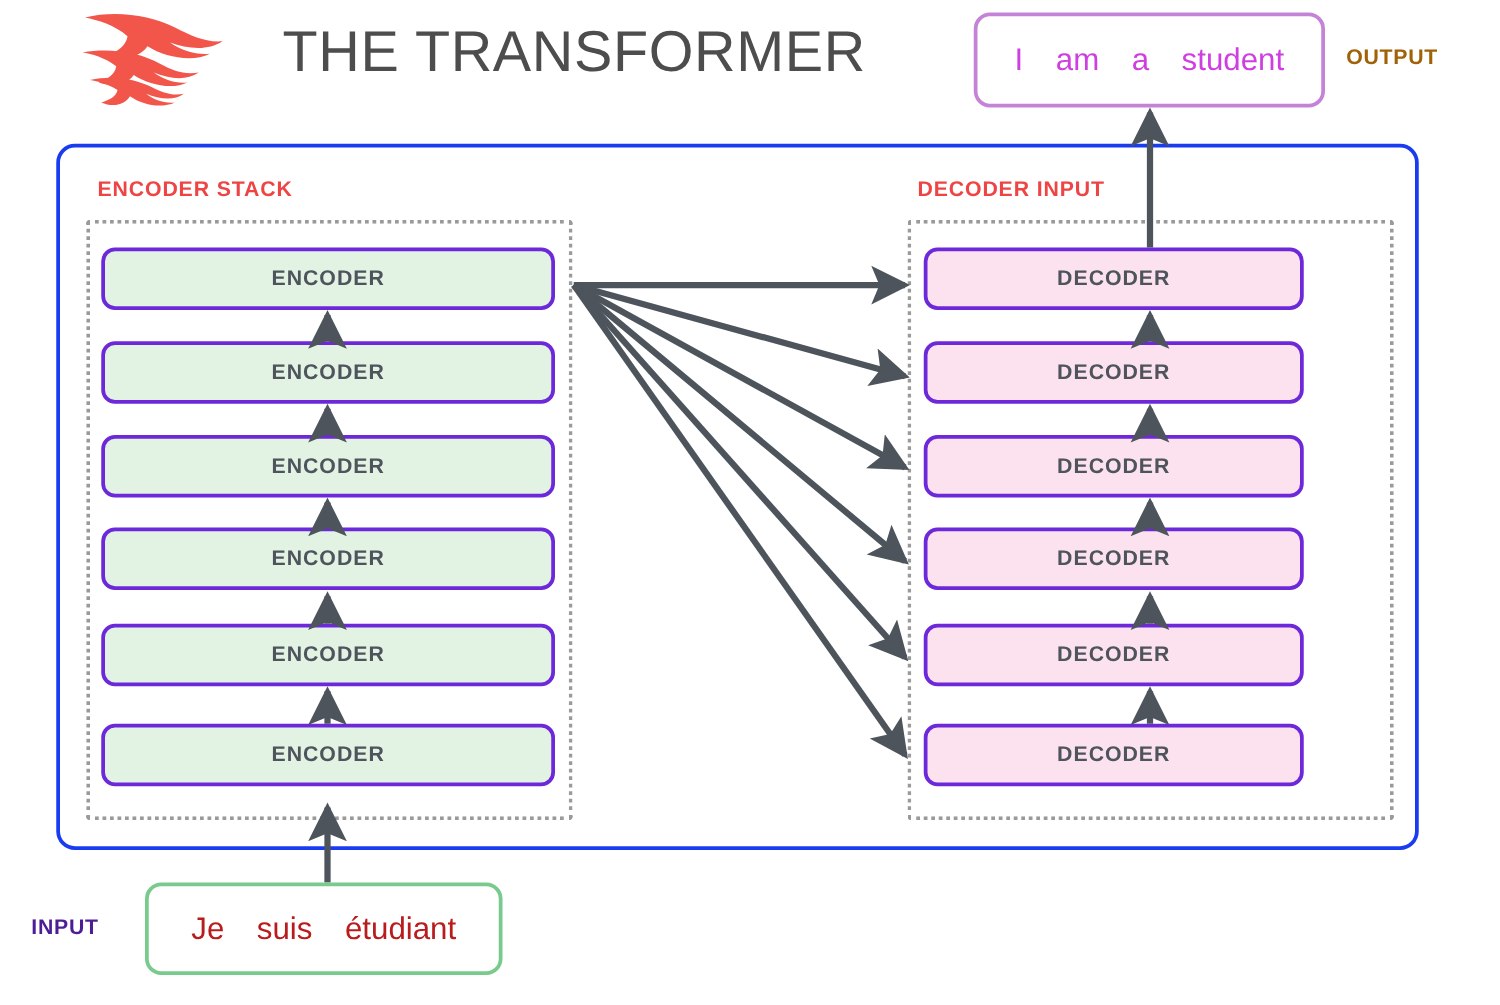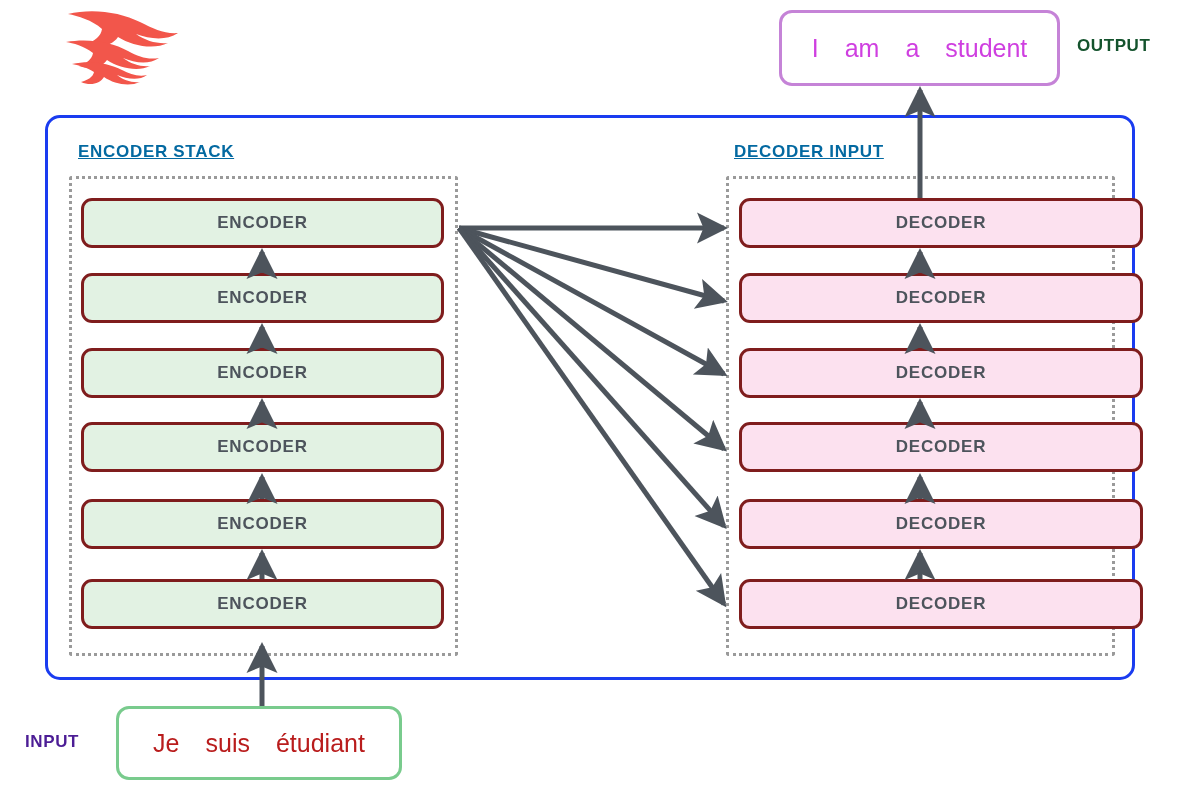--- a/index.html
+++ b/index.html
@@ -60,21 +60,21 @@
     font-weight: 400;
     white-space: nowrap;
   }
   #output-label {
     position: absolute;
     left: 1077px;
     top: 36px;
     font-size: 17px;
     font-weight: bold;
     letter-spacing: 0.6px;
-    color: #14532d;
+    color: #a16207;
     white-space: nowrap;
   }
 
   
   #model-frame {
     position: absolute;
     left: 45px;
     top: 115px;
     width: 1090px;
     height: 565px;
@@ -83,59 +83,58 @@
     border-radius: 15px;
     background: transparent;
   }
 
   
   .stack-label {
     position: absolute;
     font-size: 17px;
     font-weight: bold;
     letter-spacing: 0.7px;
-    color: #0369a1;
-    white-space: nowrap;
-    text-decoration: underline;
+    color: #ef4444;
+    white-space: nowrap;
   }
   #encoder-stack-label { left: 78px; top: 142px; }
   #decoder-stack-label { left: 734px; top: 142px; }
 
   .dotted-stack {
     position: absolute;
     box-sizing: border-box;
     border: 3px dotted #9a9a9a;
     border-radius: 3px;
     background: transparent;
   }
   #encoder-dotted { left: 69px; top: 176px; width: 389px; height: 480px; }
   #decoder-dotted { left: 726px; top: 176px; width: 389px; height: 480px; }
 
   .layer-box {
     position: absolute;
     box-sizing: border-box;
     height: 50px;
-    border: 3px solid #7f1d1d;
+    border: 3px solid #6d28d9;
     border-radius: 11px;
     display: flex;
     align-items: center;
     justify-content: center;
     font-size: 17px;
     font-weight: bold;
     letter-spacing: 0.8px;
     color: #4d545c;
   }
   .encoder-box {
     left: 81px;
     width: 363px;
     background: #e2f2e3;
   }
   .decoder-box {
     left: 739px;
-    width: 404px;
+    width: 304px;
     background: #fce1ef;
   }
 
   
   #input-label {
     position: absolute;
     left: 25px;
     top: 732px;
     font-size: 17px;
     font-weight: bold;
@@ -183,20 +182,21 @@
   <div id="logo">
     <svg viewBox="0 0 150 80" width="150" height="80" aria-hidden="true">
       <g fill="#f2564b">
         <path d="M6 6 C30 0 58 4 78 14 C92 21 102 26 116 25 C104 33 88 31 74 26 C84 33 95 36 106 35 C92 42 70 38 56 29 C50 38 36 41 24 36 C33 33 39 28 40 21 C30 12 16 8 6 6 Z"></path>
         <path d="M4 34 C26 30 50 34 66 43 C77 49 86 52 97 50 C87 57 73 55 61 50 C69 56 79 59 88 58 C76 64 57 60 45 52 C40 60 27 62 17 58 C25 55 30 51 31 45 C22 38 11 35 4 34 Z"></path>
         <path d="M10 56 C28 52 46 55 60 62 C68 66 76 69 85 67 C77 73 65 71 55 67 C61 72 70 75 78 74 C67 79 52 76 42 69 C38 76 28 78 19 74 C26 72 31 69 32 64 C24 59 16 57 10 56 Z"></path>
       </g>
     </svg>
   </div>
 
+  <div id="title">THE TRANSFORMER</div>
 
   <div id="output-box">
     <span class="tok">I</span>
     <span class="tok">am</span>
     <span class="tok">a</span>
     <span class="tok">student</span>
   </div>
   <div id="output-label">OUTPUT</div>
 
   <div id="model-frame"></div>

